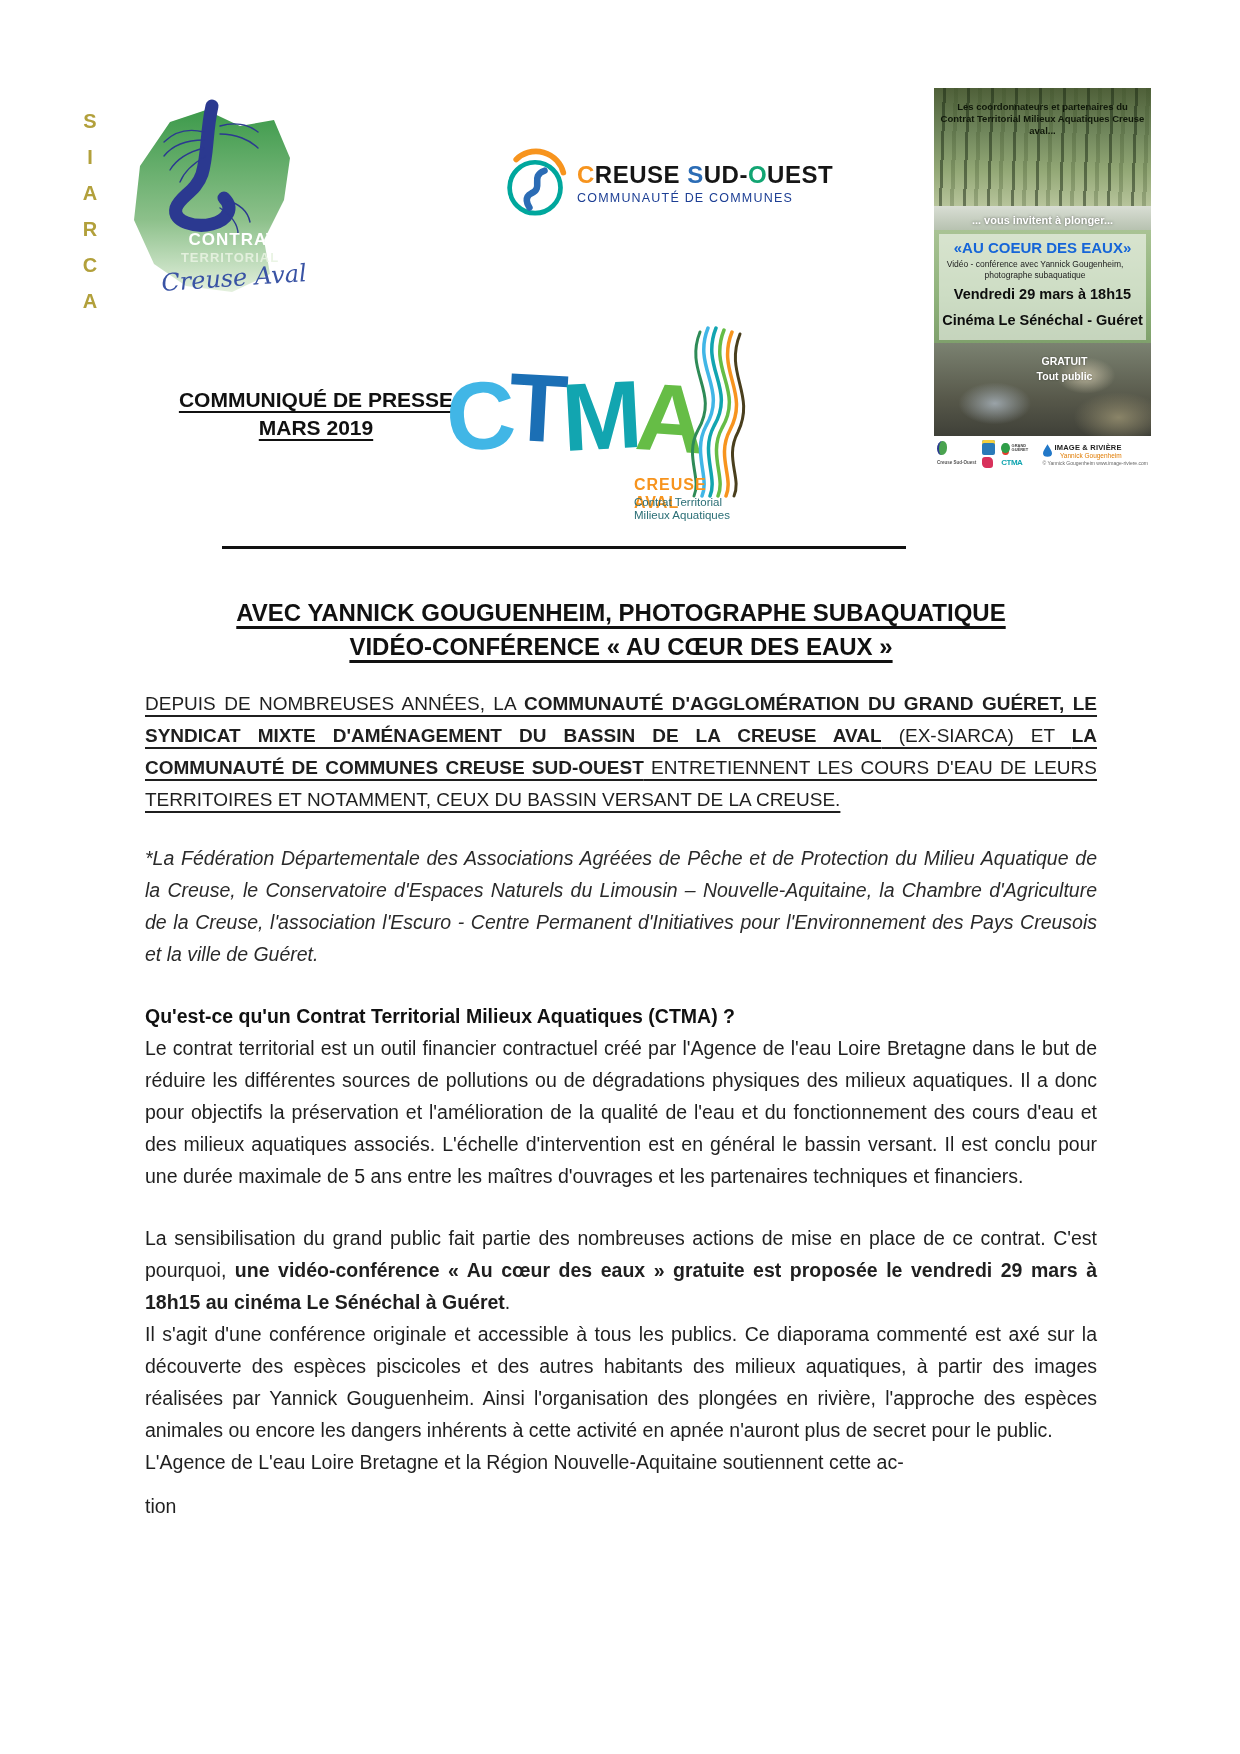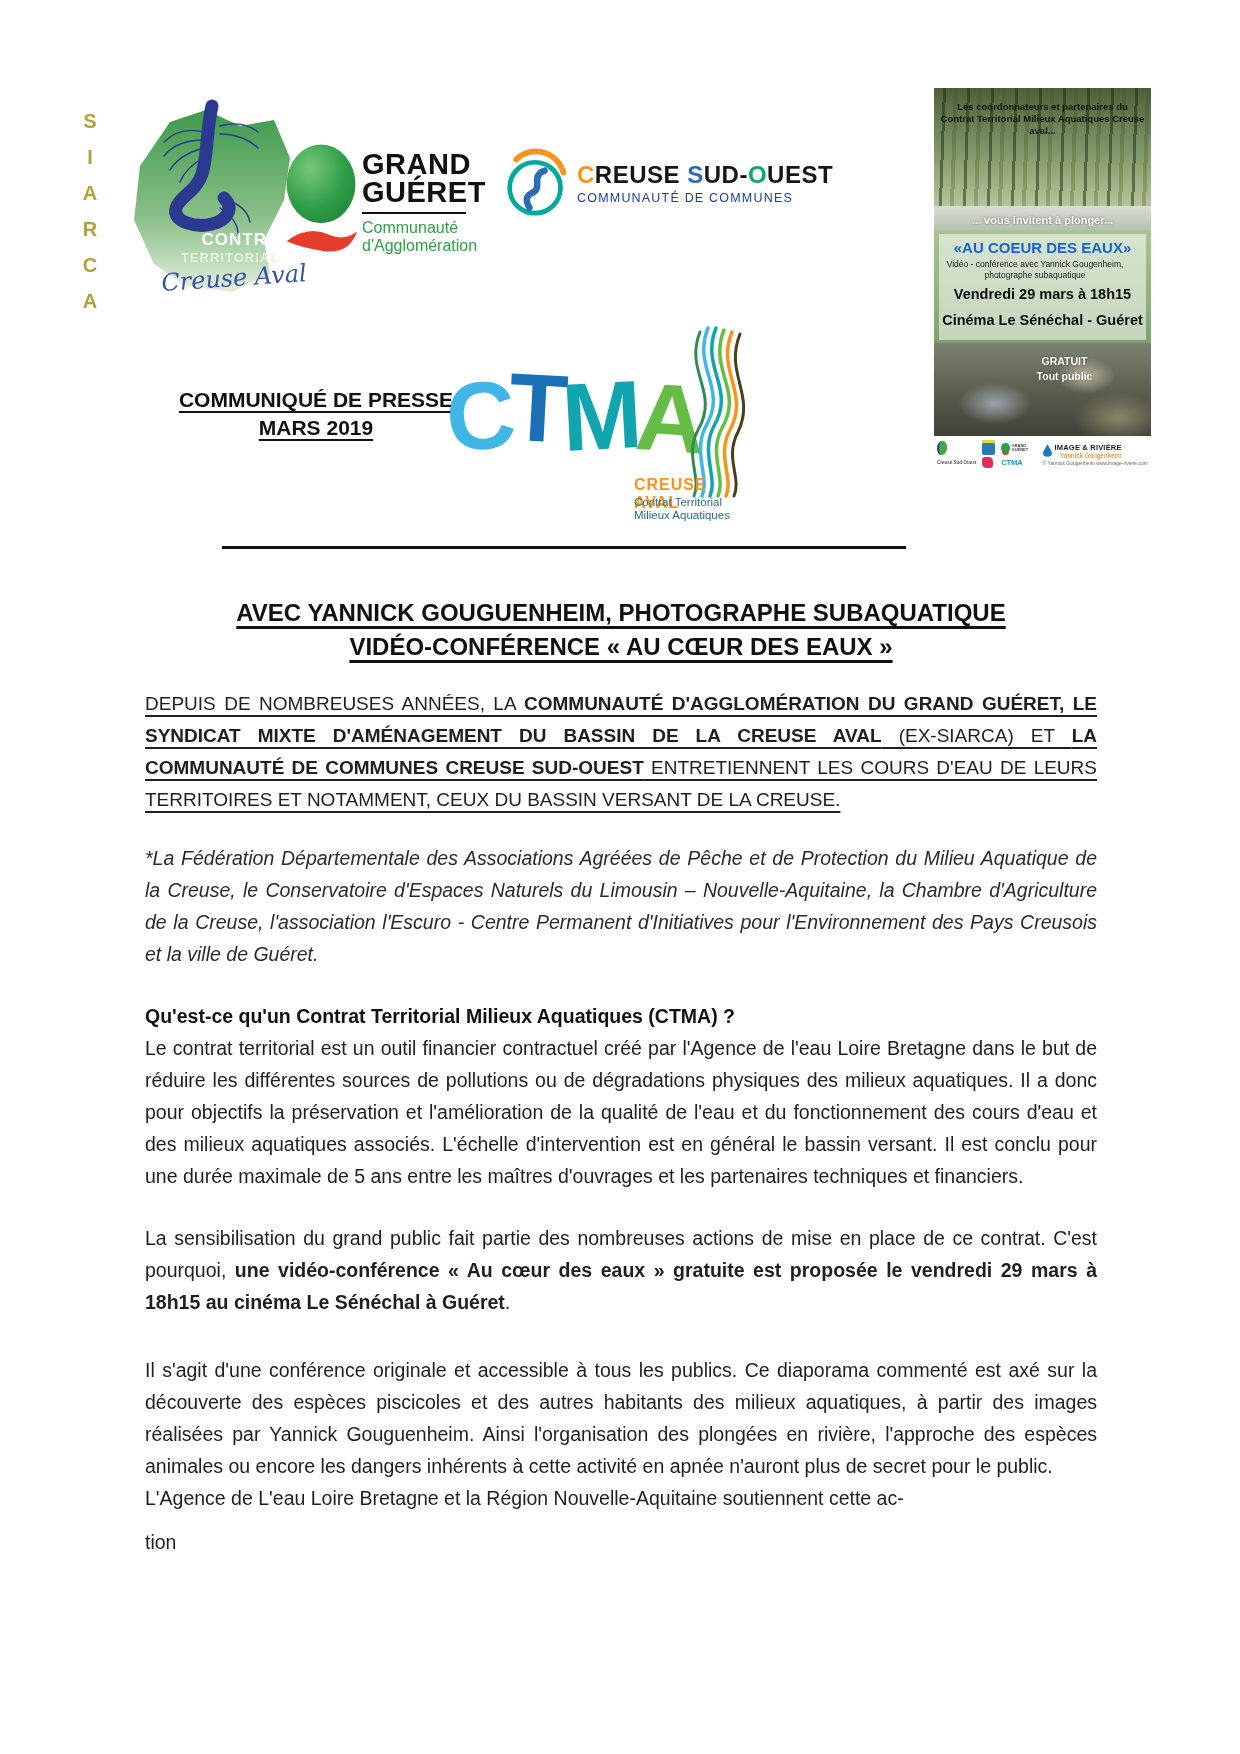--- a/index.html
+++ b/index.html
@@ -11,21 +11,21 @@
   }
 
   
   .siarca { position:absolute; left:72px; top:92px; width:250px; height:225px; }
   .siarca-vert {
     position:absolute; left:6px; top:18px; writing-mode:vertical-rl; text-orientation:upright;
     font-size:20px; font-weight:bold; letter-spacing:14px; color:#b2a03b;
   }
   .siarca-map { position:absolute; left:36px; top:0; width:214px; height:225px; }
   .siarca-contrat {
-    position:absolute; left:104px; top:138px; width:140px; text-align:center;
+    position:absolute; left:91px; top:138px; width:140px; text-align:center;
     color:#ffffff; font-weight:bold; font-size:17px; letter-spacing:1px;
   }
   .siarca-territorial {
     position:absolute; left:88px; top:158px; width:140px; text-align:center;
     color:#e8f3e2; font-weight:bold; font-size:13px; letter-spacing:1px; opacity:.9;
   }
   .siarca-script {
     position:absolute; left:82px; top:172px; width:160px; text-align:center;
     font-family:"DejaVu Serif",serif; font-style:italic; font-size:24px; color:#3953a4;
     transform:rotate(-4deg);
@@ -120,21 +120,21 @@
   .doc-title { text-align:center; font-size:24px; line-height:34px; font-weight:800; color:#111; }
   .doc-title span { text-decoration:underline; text-decoration-thickness:2.5px; text-underline-offset:5px; }
   .lead { margin-top:24px; text-align:justify; font-size:19px;
     text-decoration:underline; text-decoration-thickness:2px; text-underline-offset:5px; }
   .lead strong { font-weight:800; }
   .note { margin-top:26px; text-align:justify; font-style:italic; color:#2a2a2a; }
   .q-heading { margin-top:30px; font-weight:800; color:#111; }
   .q-body { text-align:justify; }
   .event { margin-top:30px; text-align:justify; }
   .event strong { font-weight:800; }
-  .p2 { text-align:justify;margin-top:36px; }
+  .p2 { text-align:justify; }
   .p3a { display:block; }
   .p3b { display:block; margin-top:12px; }
 </style>
 </head>
 <body>
 
 <div class="page">
 
   <div class="siarca">
     <div class="siarca-vert">SIARCA</div>
@@ -157,40 +157,20 @@
         <path d="M112 42 C128 42 142 48 150 56" stroke-width="1.4"></path>
         <path d="M118 108 C132 112 140 120 142 130" stroke-width="1.4"></path>
         <path d="M112 116 C124 124 130 132 130 142" stroke-width="1.4"></path>
       </g>
     </svg>
     <div class="siarca-contrat">CONTRAT</div>
     <div class="siarca-territorial">TERRITORIAL</div>
     <div class="siarca-script">Creuse Aval</div>
   </div>
 
-  <div class="gg">
-    <svg class="gg-mark" viewBox="0 0 100 160">
-      <defs>
-        <radialGradient id="ggg" cx="0.35" cy="0.3" r="0.9">
-          <stop offset="0" stop-color="#79c77b"></stop>
-          <stop offset="0.55" stop-color="#2f9e48"></stop>
-          <stop offset="1" stop-color="#1d7f35"></stop>
-        </radialGradient>
-      </defs>
-      <ellipse cx="50" cy="58" rx="42" ry="48" fill="url(#ggg)"></ellipse>
-      <path d="M8 128 Q34 108 60 120 Q78 128 94 116 Q84 144 54 140 Q26 136 8 128 Z" fill="#e53c2c"></path>
-    </svg>
-    <div class="gg-text">
-      <div class="gg-name">GRAND</div>
-      <div class="gg-name">GUÉRET</div>
-      <div class="gg-rule"></div>
-      <div class="gg-sub">Communauté</div>
-      <div class="gg-sub">d'Agglomération</div>
-    </div>
-  </div>
 
   <div class="cso">
     <svg class="cso-mark" viewBox="0 0 70 74">
       <path d="M64 26 A30 30 0 0 0 14 12" stroke="#f7941e" stroke-width="6" fill="none" stroke-linecap="round"></path>
       <circle cx="34" cy="42" r="27" stroke="#00a79d" stroke-width="5" fill="#ffffff"></circle>
       <path d="M44 24 C28 30 44 42 30 48 C22 52 26 60 28 63" stroke="#2b6cb5" stroke-width="7" fill="none" stroke-linecap="round"></path>
     </svg>
     <div>
       <div class="cso-name">
         <span class="or">C</span><span>REUSE </span><span class="bl">S</span><span>UD-</span><span class="gr">O</span><span>UEST</span>

